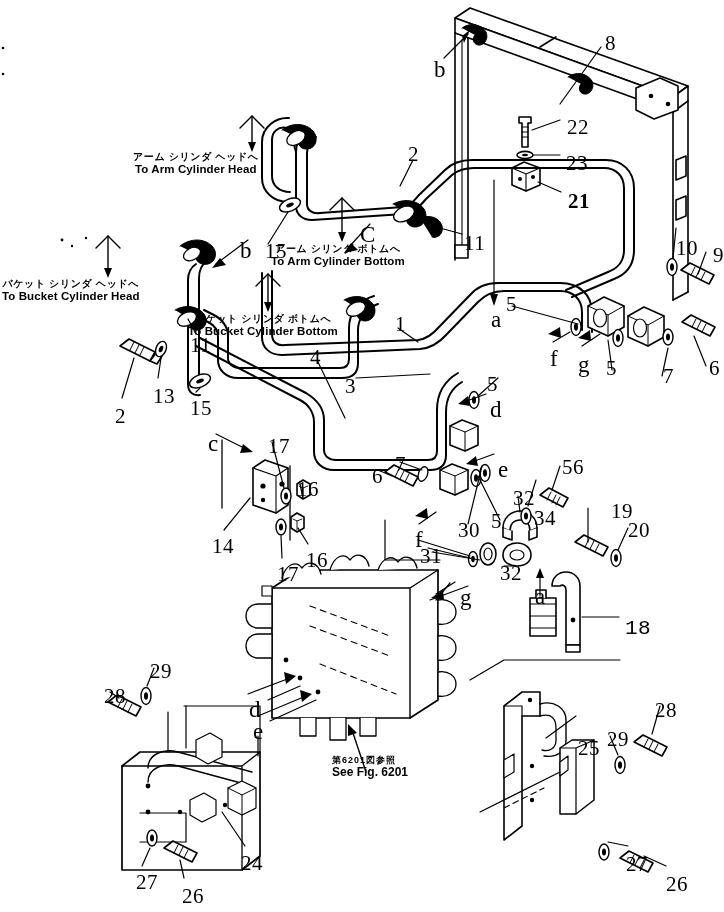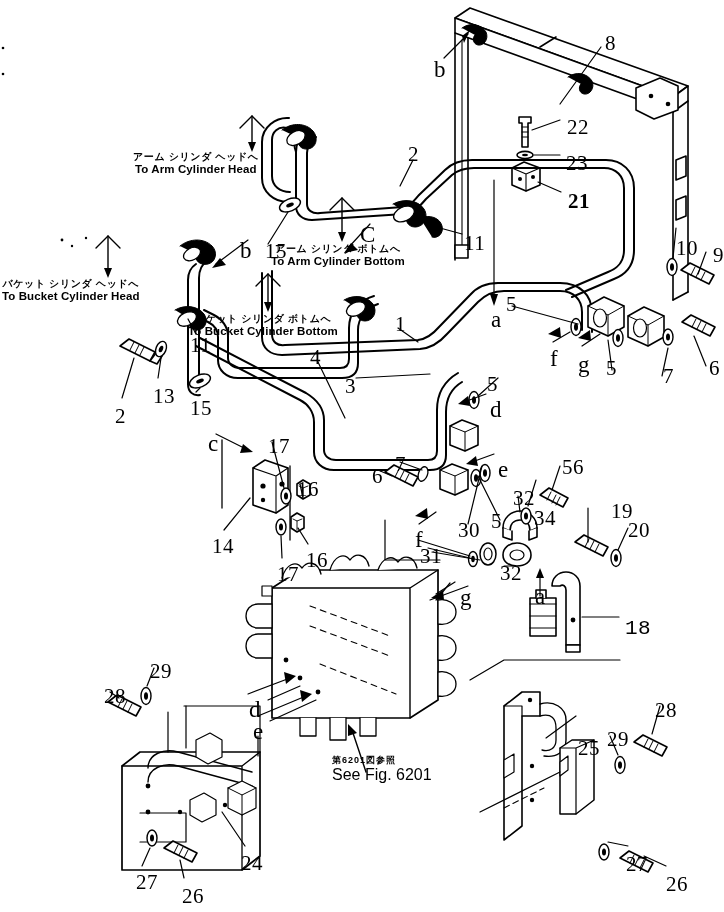--- a/index.html
+++ b/index.html
@@ -7,21 +7,21 @@
   #sheet{position:relative;width:724px;height:912px;background:#fff;}
   svg#art{position:absolute;left:0;top:0;width:724px;height:912px;}
   .lbl{position:absolute;color:#000;white-space:nowrap;}
   .num{font-family:"Liberation Serif",serif;font-size:21px;font-weight:400;letter-spacing:.5px;}
   .ltr{font-family:"Liberation Serif",serif;font-size:23px;font-weight:400;font-style:normal;}
   .callout{font-family:"Liberation Sans",sans-serif;text-align:center;line-height:1.05;}
   .callout .jp{font-size:10px;font-weight:700;letter-spacing:.6px;display:block;}
   .callout .en{font-size:11.5px;font-weight:700;letter-spacing:.1px;display:block;}
   .figref{font-family:"Liberation Sans",sans-serif;text-align:left;line-height:1.1;}
   .figref .jp{font-size:9px;font-weight:700;letter-spacing:1px;display:block;}
-  .figref .en{font-size:16px;font-weight:400;display:block;}
+  .figref .en{font-size:12px;font-weight:700;display:block;}
 </style>
 </head>
 <body>
 
 <div id="sheet">
 
   <svg id="art" viewBox="0 0 724 912">
     <g fill="none" stroke="#000" stroke-width="1.6" stroke-linecap="round" stroke-linejoin="round">
 
       <g>

